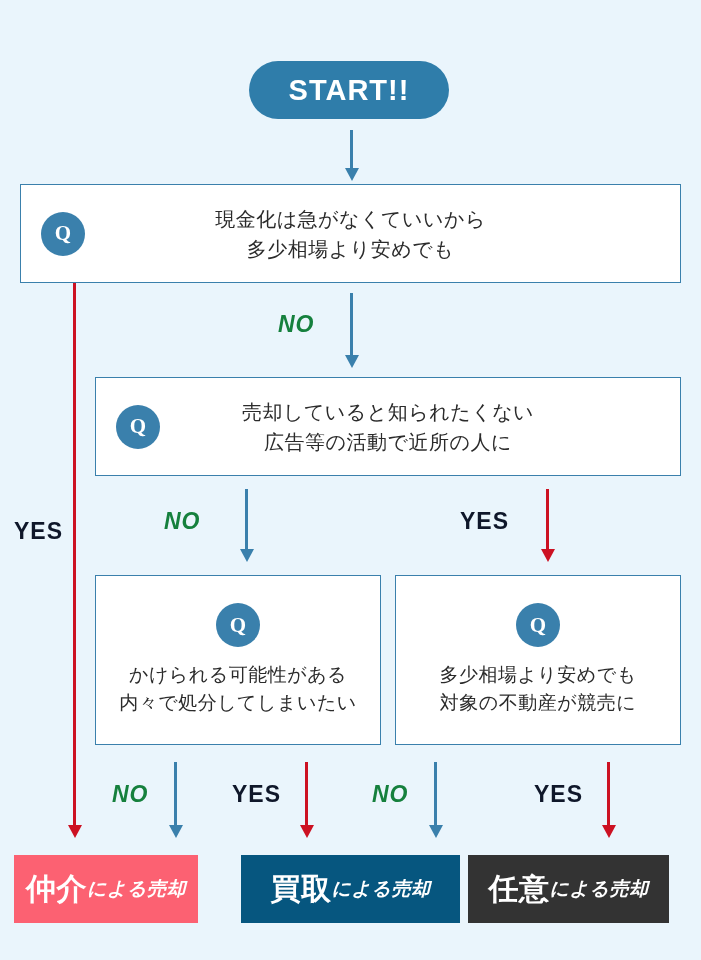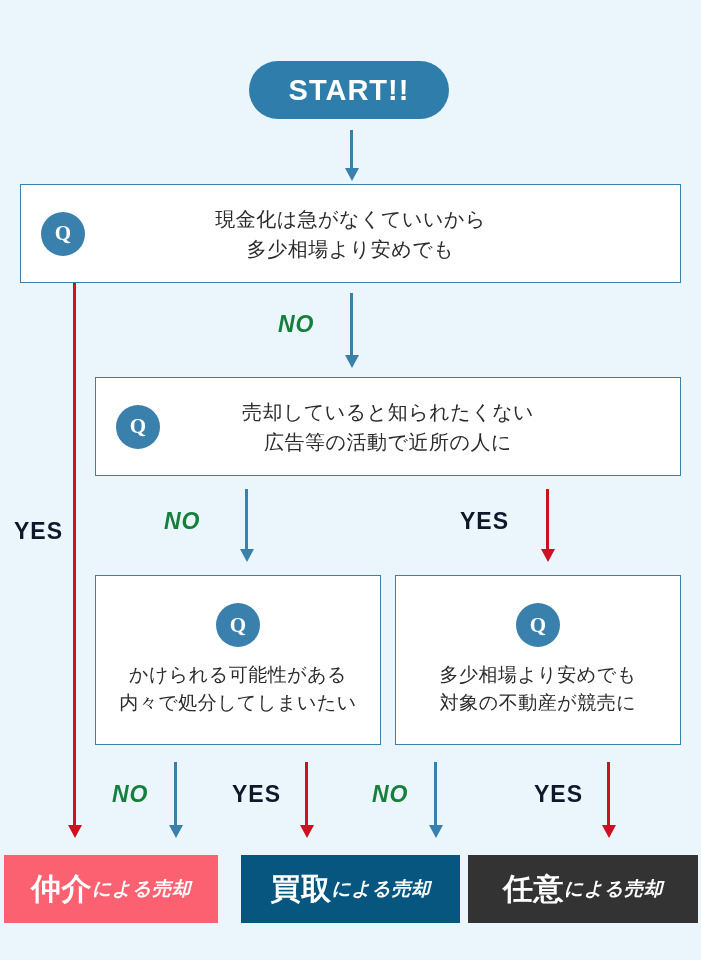--- a/index.html
+++ b/index.html
@@ -242,28 +242,28 @@
     <div class="head" style="top:63px;"></div>
   </div>
   <div class="branch-label no" style="left:372px; top:781px;">NO</div>
 
   <div class="conn red" style="left:607px; top:762px;">
     <div class="stem" style="height:63px;"></div>
     <div class="head" style="top:63px;"></div>
   </div>
   <div class="branch-label yes" style="left:534px; top:781px;">YES</div>
 
-  <div class="result" style="left:4px; width:214px; background:#fc6172;">
+  <div class="result" style="left:14px; width:184px; background:#fc6172;">
     <span class="big">仲介</span>
       <span class="small">による売却</span>
   </div>
 
   <div class="result" style="left:241px; width:219px; background:#06567f;">
     <span class="big">買取</span>
       <span class="small">による売却</span>
   </div>
 
-  <div class="result" style="left:468px; width:230px; background:#333333;">
+  <div class="result" style="left:468px; width:201px; background:#333333;">
     <span class="big">任意</span>
       <span class="small">による売却</span>
   </div>
 
 </div>
 
 </body></html>

